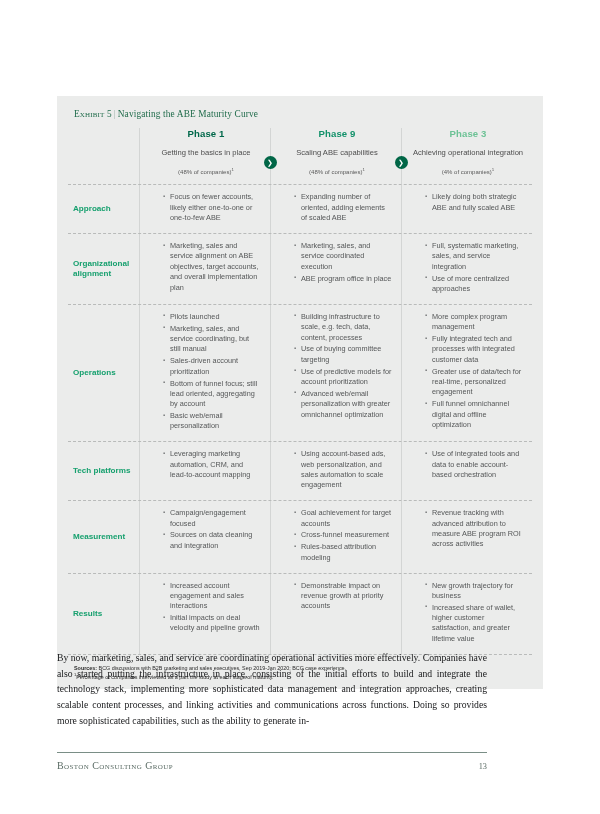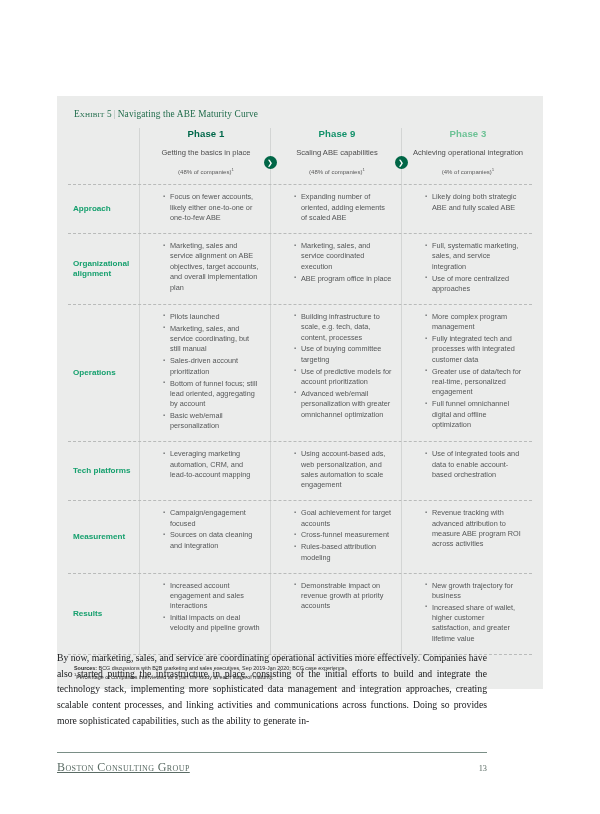--- a/index.html
+++ b/index.html
@@ -109,23 +109,22 @@
   .footer-rule {
     position: absolute; left: 57px; top: 752px; width: 430px;
     border-top: 1px solid #7a8e86;
   }
   .footer {
     position: absolute; left: 57px; top: 760px; width: 430px;
     display: flex; justify-content: space-between; align-items: baseline;
   }
   .footer-brand {
     font-family: "Liberation Serif", serif;
-    font-size: 12px; color: #5a6b64; letter-spacing: .4px;
+    font-size: 10px; color: #5a6b64; letter-spacing: .4px;
     font-variant: small-caps;
-    text-decoration: underline;
   }
   .footer-page {
     font-family: "Liberation Serif", serif;
     font-size: 8.3px; color: #5a6b64;
   }
 </style>
 </head>
 <body>
 
 <div class="page">

